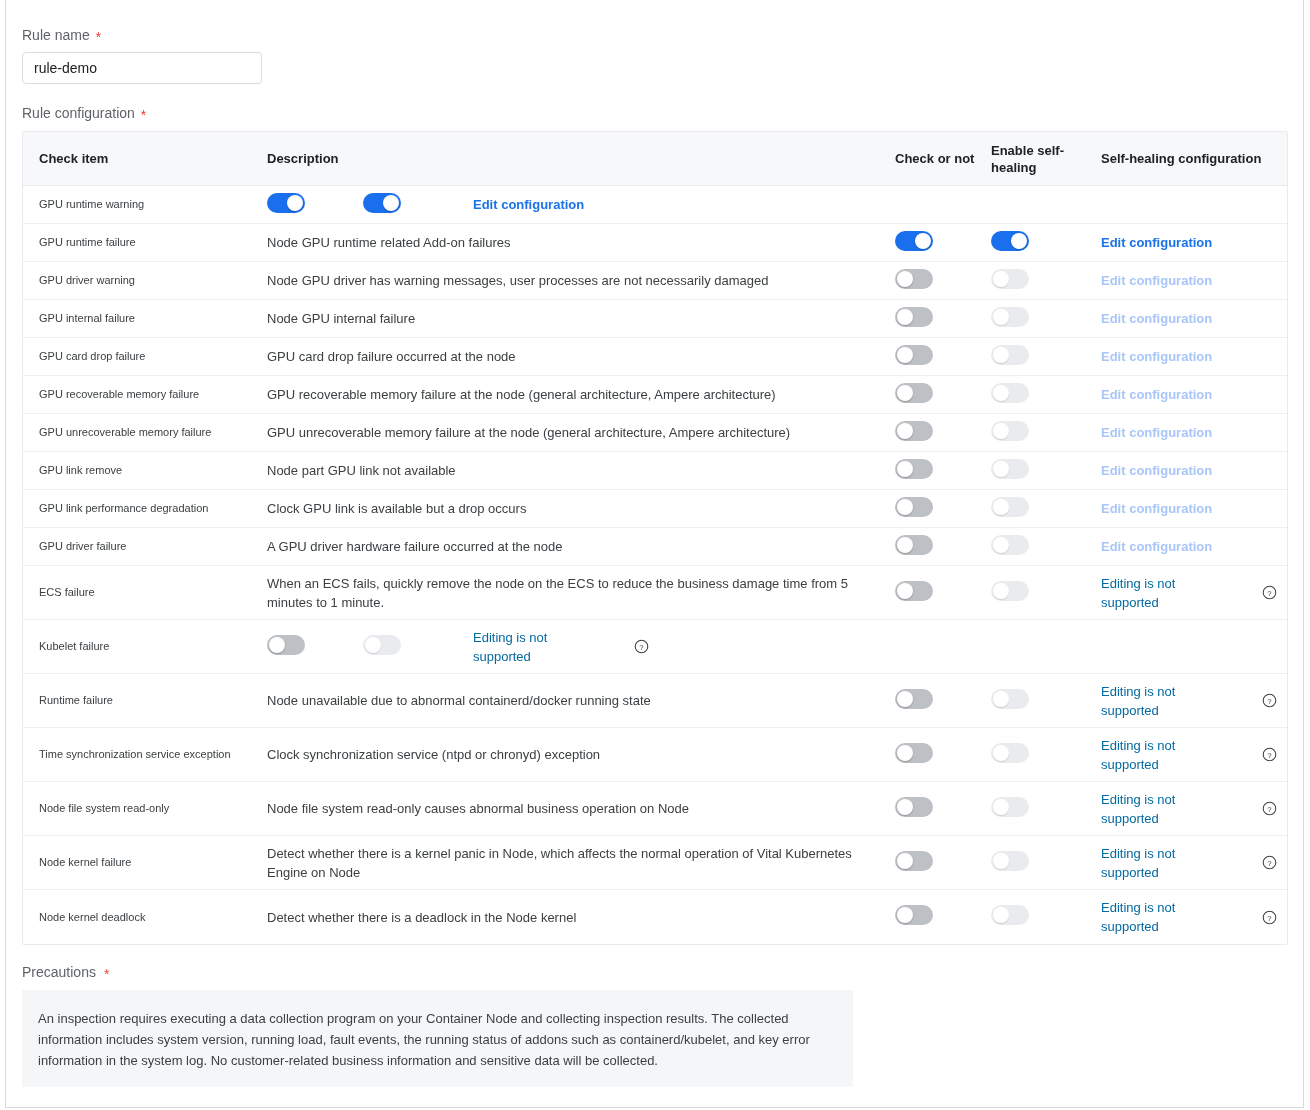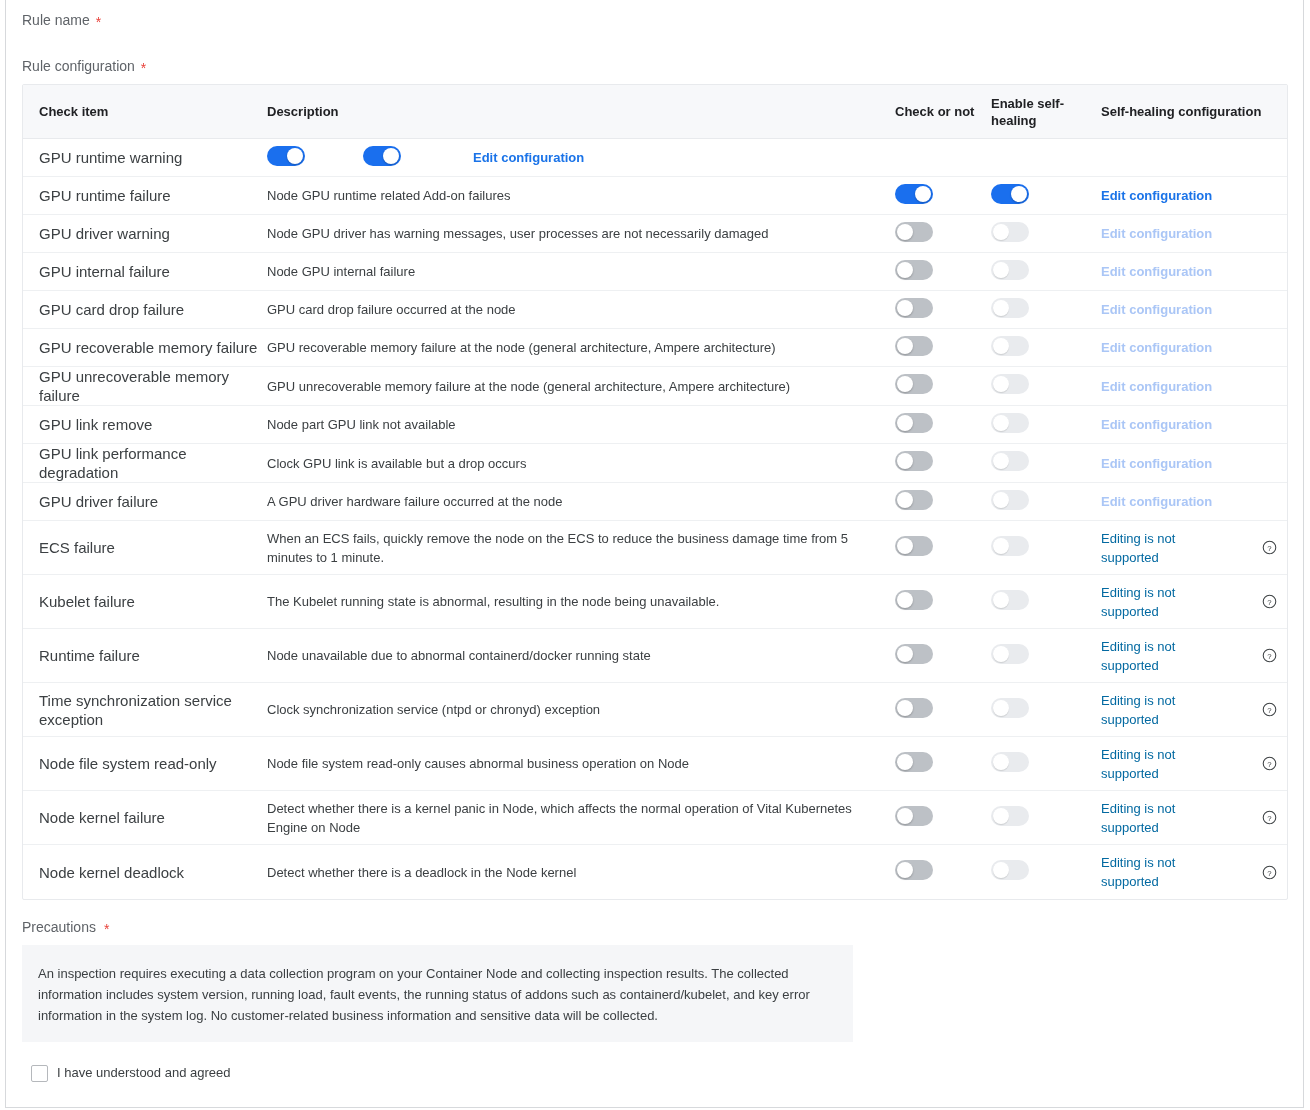--- a/index.html
+++ b/index.html
@@ -24,21 +24,21 @@
     border-bottom: 1px solid #d7d9dc;
     overflow: hidden;
   }
   .inner { padding: 0 16px 0 16px; }
 
   
   .field-label {
     font-size: 14px;
     color: #5f6368;
     line-height: 18px;
-    padding-top: 11px;
+    padding-top: 26px;
     padding-bottom: 8px;
     display: flex;
     align-items: center;
     gap: 6px;
   }
   .req {
     color: #e8413a;
     font-size: 14px;
     line-height: 14px;
     position: relative;
@@ -96,21 +96,21 @@
   .thead .c-check,
   .thead .c-heal,
   .thead .c-conf   { font-size: 13px; font-weight: bold; color: #202124; }
   .thead .c-check  { width: 96px; }
   .thead .c-heal   { width: 110px; }
   .thead .c-conf   { width: 186px; }
 
   .hwrap { line-height: 17px; }
 
   .cell-item {
-    font-size: 15px;
+    font-size: 11px;
     color: #3c4043;
     line-height: 19px;
   }
   .cell-desc {
     font-size: 13px;
     color: #3c4043;
     line-height: 19px;
   }
 
   
@@ -193,20 +193,21 @@
 <body>
 
 <div class="page">
   <div class="inner">
 
     
     <div class="field-label">
       <span>Rule name</span>
       <span class="req">*</span>
     </div>
+    <input class="text-input" type="text" value="rule-demo" placeholder="Enter rule name" style="">
 
     
     <div class="field-label" style="padding-top:20px;padding-bottom:7px;">
       <span>Rule configuration</span>
       <span class="req">*</span>
     </div>
 
     <div class="rule-table">
       <div class="thead">
         <div class="c-item">Check item</div>
@@ -347,23 +348,20 @@
                   <circle cx="8" cy="8" r="6.7" fill="none" stroke="#3c4043" stroke-width="1.1"></circle>
                   <text x="8" y="11.3" font-size="8.3" font-family="Liberation Sans, sans-serif" text-anchor="middle" fill="#3c4043">?</text>
                 </svg>
               </span>
             </div>
           </div>
           <div class="trow tall">
             <div class="c-item">
               <div class="cell-item">Kubelet failure</div>
             </div>
-            <div class="c-desc">
-              <div class="cell-desc">The Kubelet running state is abnormal, resulting in the node being unavailable.</div>
-            </div>
             <div class="c-check"><div class="toggle"><span class="knob"></span></div></div>
             <div class="c-heal"><div class="toggle faint"><span class="knob"></span></div></div>
             <div class="c-conf">
               <div class="notsupported">Editing is not supported</div>
             </div>
             <div class="c-help">
               <span class="help-icon">
                 <svg width="15" height="15" viewBox="0 0 16 16">
                   <circle cx="8" cy="8" r="6.7" fill="none" stroke="#3c4043" stroke-width="1.1"></circle>
                   <text x="8" y="11.3" font-size="8.3" font-family="Liberation Sans, sans-serif" text-anchor="middle" fill="#3c4043">?</text>

